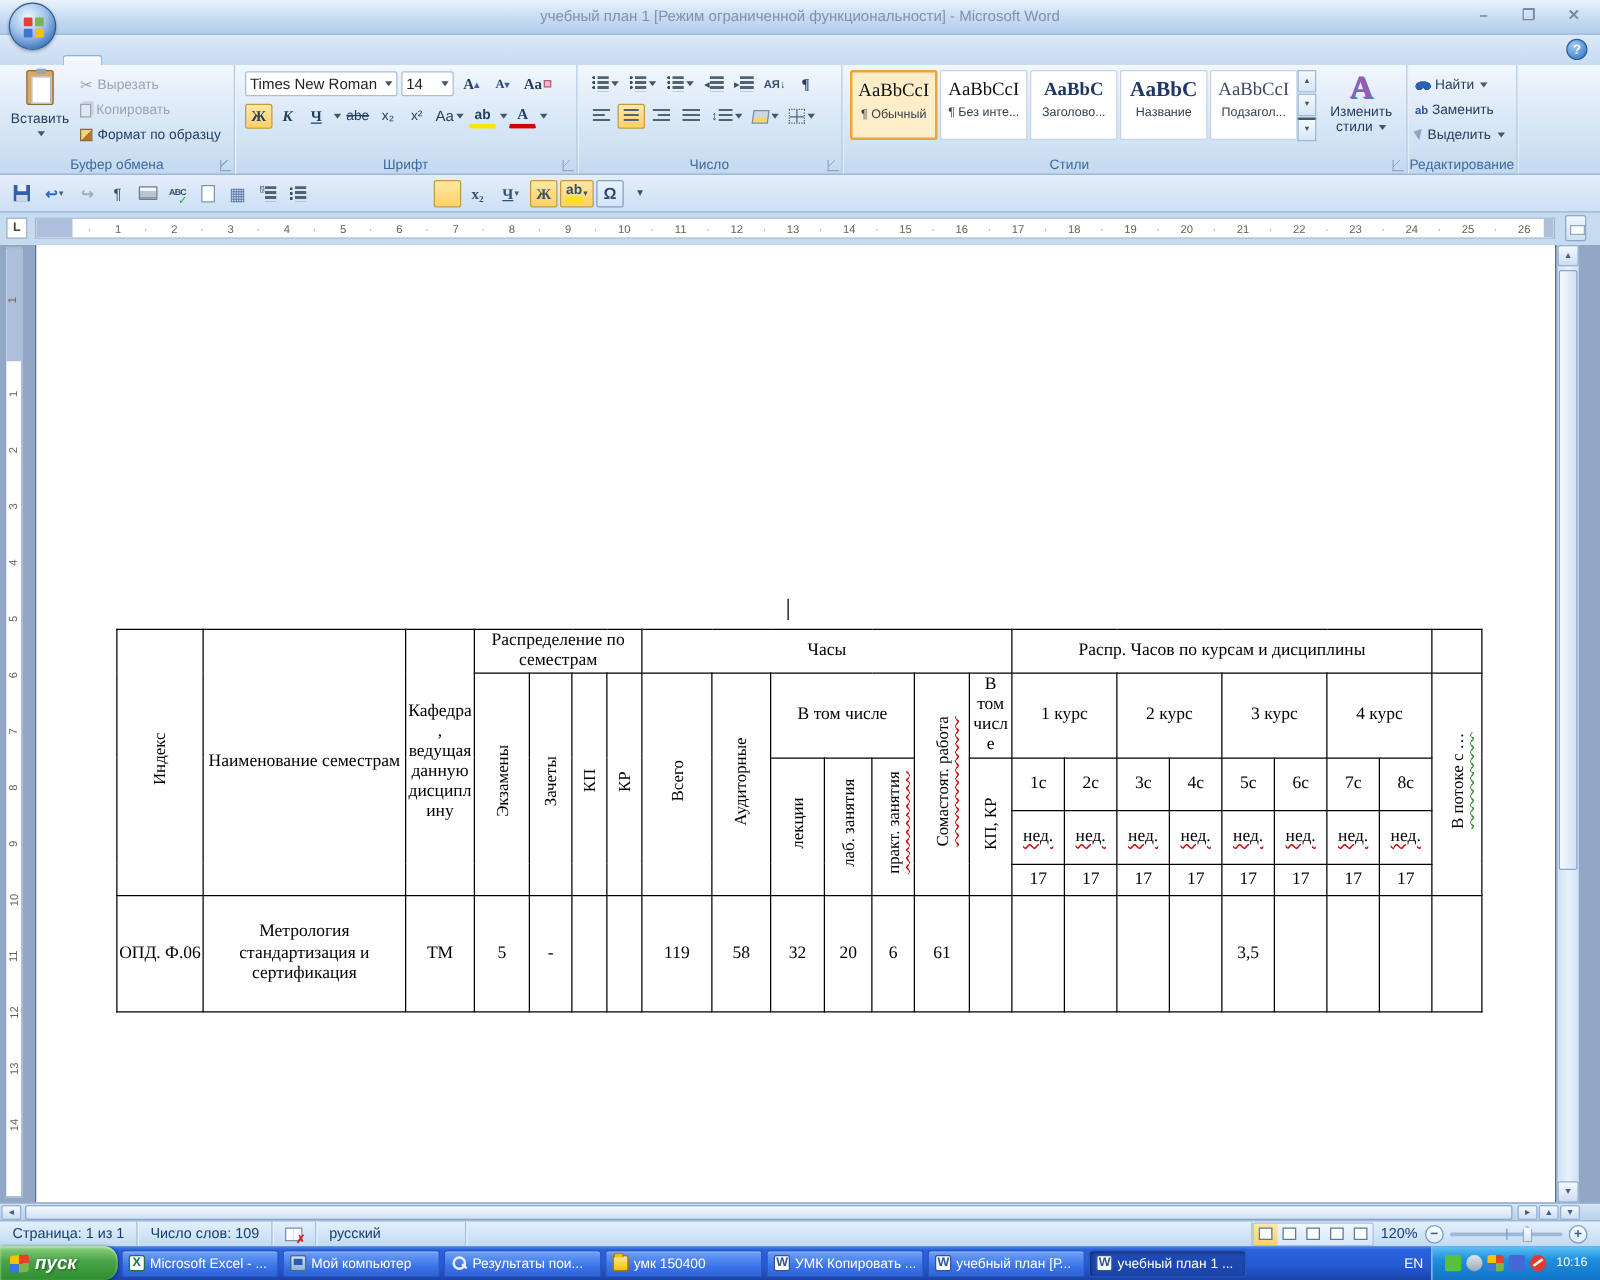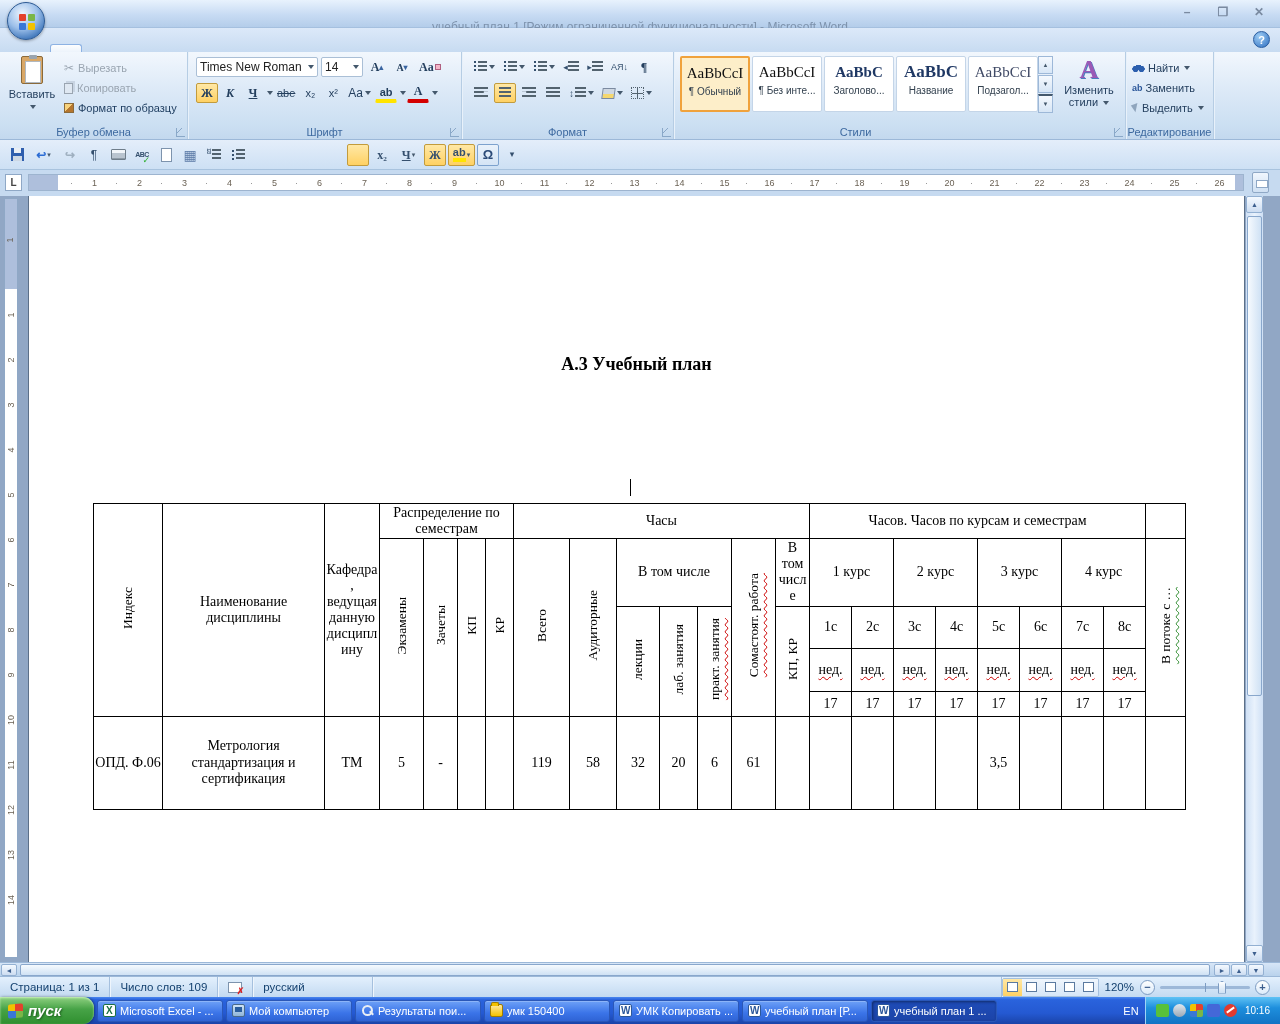--- a/index.html
+++ b/index.html
@@ -3,21 +3,21 @@
 <meta charset="utf-8">
 <style>
   *{box-sizing:border-box;margin:0;padding:0}
   html,body{width:1280px;height:1024px;overflow:hidden}
   body{position:relative;font-family:"Liberation Sans",sans-serif;background:#91a7c5;font-size:12px;color:#1c3b5e}
 
   
   #titlebar{position:absolute;left:0;top:0;width:1280px;height:28px;background:linear-gradient(#e8f2fd,#c7dbf3 55%,#b4cdea);border-bottom:1px solid #a5c0df}
   #orb{position:absolute;left:7px;top:2px;width:38px;height:38px;border-radius:50%;background:radial-gradient(circle at 40% 30%,#eef6ff,#9dc0ea 45%,#4a7fc0 75%,#24508f);border:1px solid #2c5florde;border:1px solid #2c5a94;z-index:30;box-shadow:0 1px 3px rgba(0,0,0,.35)}
   .orbsq{position:absolute;width:7px;height:7px;border-radius:1px}
-  #title-text{position:absolute;left:0;right:0;top:20px;text-align:center;color:#7d92ac;font-size:12px}
+  #title-text{position:absolute;left:0;right:0;top:6px;text-align:center;color:#7d92ac;font-size:12px}
   .winbtns{position:absolute;right:8px;top:5px;display:flex;gap:10px}
   .winbtn{width:26px;height:15px;text-align:center;line-height:14px;color:#7a8aa0;font-size:12px;font-weight:bold}
 
   
   #tabrow{position:absolute;left:0;top:28px;width:1280px;height:24px;background:linear-gradient(#dce9f9,#c7dbf1);display:flex;align-items:flex-end;padding-left:50px}
   .tab{padding:4px 15px 3px;color:#15428b;font-size:12px;white-space:nowrap}
   .tab.active{background:linear-gradient(#fdfefe,#eaf2fb);border:1px solid #8db2e3;border-bottom:none;border-radius:3px 3px 0 0;margin-bottom:-1px;padding-bottom:4px}
   #help-btn{position:absolute;right:10px;top:31px;width:17px;height:17px;border-radius:50%;background:radial-gradient(circle at 35% 30%,#9ecdf5,#2f6fc0);color:#fff;font-weight:bold;font-size:11px;text-align:center;line-height:17px;border:1px solid #2a5da0}
 
   
@@ -56,21 +56,21 @@
   #g-para{left:462px;width:212px}
   .pg-row1{position:absolute;left:8px;top:5px;display:flex;gap:2px;align-items:center}
   .pg-row2{position:absolute;left:8px;top:31px;display:flex;gap:2px;align-items:center}
   .bars{display:inline-block;width:14px;height:12px;background:repeating-linear-gradient(to bottom,#53636f 0 2px,transparent 2px 4px)}
   .bars.short{background:repeating-linear-gradient(to bottom,#53636f 0 2px,transparent 2px 4px);width:11px}
   .dots{display:inline-block;width:14px;height:12px;background:repeating-linear-gradient(to bottom,transparent 0 0),radial-gradient(circle at 2px 1px,#35506e 1px,transparent 1.4px),radial-gradient(circle at 2px 5px,#35506e 1px,transparent 1.4px),radial-gradient(circle at 2px 9px,#35506e 1px,transparent 1.4px),repeating-linear-gradient(to bottom,#53636f 0 2px,transparent 2px 4px);background-size:100% 100%,100% 100%,100% 100%,100% 100%,9px 12px;background-position:0 0,0 0,0 0,0 0,5px 0;background-repeat:no-repeat,no-repeat,no-repeat,no-repeat,no-repeat}
   .al{display:inline-block;width:14px;height:12px;background:repeating-linear-gradient(to bottom,#53636f 0 2px,transparent 2px 4px)}
   .al-left{clip-path:polygon(0 0,100% 0,100% 35%,70% 35%,70% 65%,100% 65%,100% 100%,0 100%)}
   .al-center{width:12px}
   .al-right{clip-path:polygon(0 0,100% 0,100% 100%,0 100%,0 65%,30% 65%,30% 35%,0 35%)}
-  .sorticon{font-size:9px;font-weight:normal;color:#35506e}
+  .sorticon{font-size:9px;font-weight:bold;color:#35506e}
   .spacing-arrow{font-size:10px;color:#35506e;margin-right:1px}
   .bucket{display:inline-block;width:13px;height:11px;background:linear-gradient(180deg,#cfd8e2 60%,#f5d76e 60%);border:1px solid #7b8aa0;transform:skewX(-8deg)}
   .borderbox{display:inline-block;width:13px;height:12px;border:1px dotted #53636f;background:linear-gradient(#53636f,#53636f) 50% 0/1px 100% no-repeat,linear-gradient(#53636f,#53636f) 0 50%/100% 1px no-repeat}
 
   
   #g-styles{left:674px;width:452px}
   #style-gallery{position:absolute;left:6px;top:4px;display:flex;gap:2px}
   .style-item{width:70px;height:56px;background:#fff;border:1px solid #c4d5e8;border-radius:2px;text-align:center;padding-top:6px}
   .style-item.active{border:2px solid #f0a23c;background:#fdeec9}
   .sample{font-family:"Liberation Serif",serif;font-size:15px;color:#111;line-height:18px}
@@ -340,21 +340,21 @@
         </span>
       <span class="rbtn">
           <span class="bucket"></span>
           <i class="dda"></i>
         </span>
       <span class="rbtn">
           <span class="borderbox"></span>
           <i class="dda"></i>
         </span>
     </div>
-    <div class="glabel">Формат</div>
+    <div class="glabel">Число</div>
     <div class="launcher"></div>
   </div>
 
   <div class="group" id="g-styles">
     <div id="style-gallery">
         <div class="style-item st-normal active">
         <div class="sample">AaBbCcI</div>
         <div class="sname">¶ Обычный</div>
       </div>
         <div class="style-item st-nospace">
@@ -556,21 +556,20 @@
         <span class="vcell">
           <i class="vnum" style="font-style:normal">13</i>
         </span>
         <span class="vcell">
           <i class="vnum" style="font-style:normal">14</i>
         </span>
       </div>
   </div>
 
   <div id="page">
-    <div id="doc-heading">А.3 Учебный план</div>
     <div id="cursor"></div>
 
     <table id="plan-table">
       <colgroup>
         <col style="width:69px">
           <col style="width:162px">
           <col style="width:55px">
           <col style="width:44px">
         <col style="width:34px">
           <col style="width:28px">
@@ -588,25 +587,25 @@
           <col style="width:42px">
           <col style="width:42px">
           <col style="width:42px">
         <col style="width:42px">
           <col style="width:42px">
           <col style="width:40px">
       </colgroup>
       <tbody>
           <tr style="height:34px">
         <td rowspan="5"><span class="vert">Индекс</span></td>
-        <td rowspan="5">Наименование дисциплины</td>
+        <td rowspan="5">Наименование семестрам</td>
         <td rowspan="5" class="small-wrap">Кафедра, ведущая данную дисциплину</td>
         <td colspan="4">Распределение по семестрам</td>
         <td colspan="7">Часы</td>
-        <td colspan="8">Часов. Часов по курсам и семестрам</td>
+        <td colspan="8">Распр. Часов по курсам и дисциплины</td>
         <td></td>
       </tr>
       <tr style="height:60px">
         <td rowspan="4"><span class="vert">Экзамены</span></td>
         <td rowspan="4"><span class="vert">Зачеты</span></td>
         <td rowspan="4"><span class="vert">КП</span></td>
         <td rowspan="4"><span class="vert">КР</span></td>
         <td rowspan="4"><span class="vert">Всего</span></td>
         <td rowspan="4"><span class="vert">Аудиторные</span></td>
         <td colspan="3">В том числе</td>

